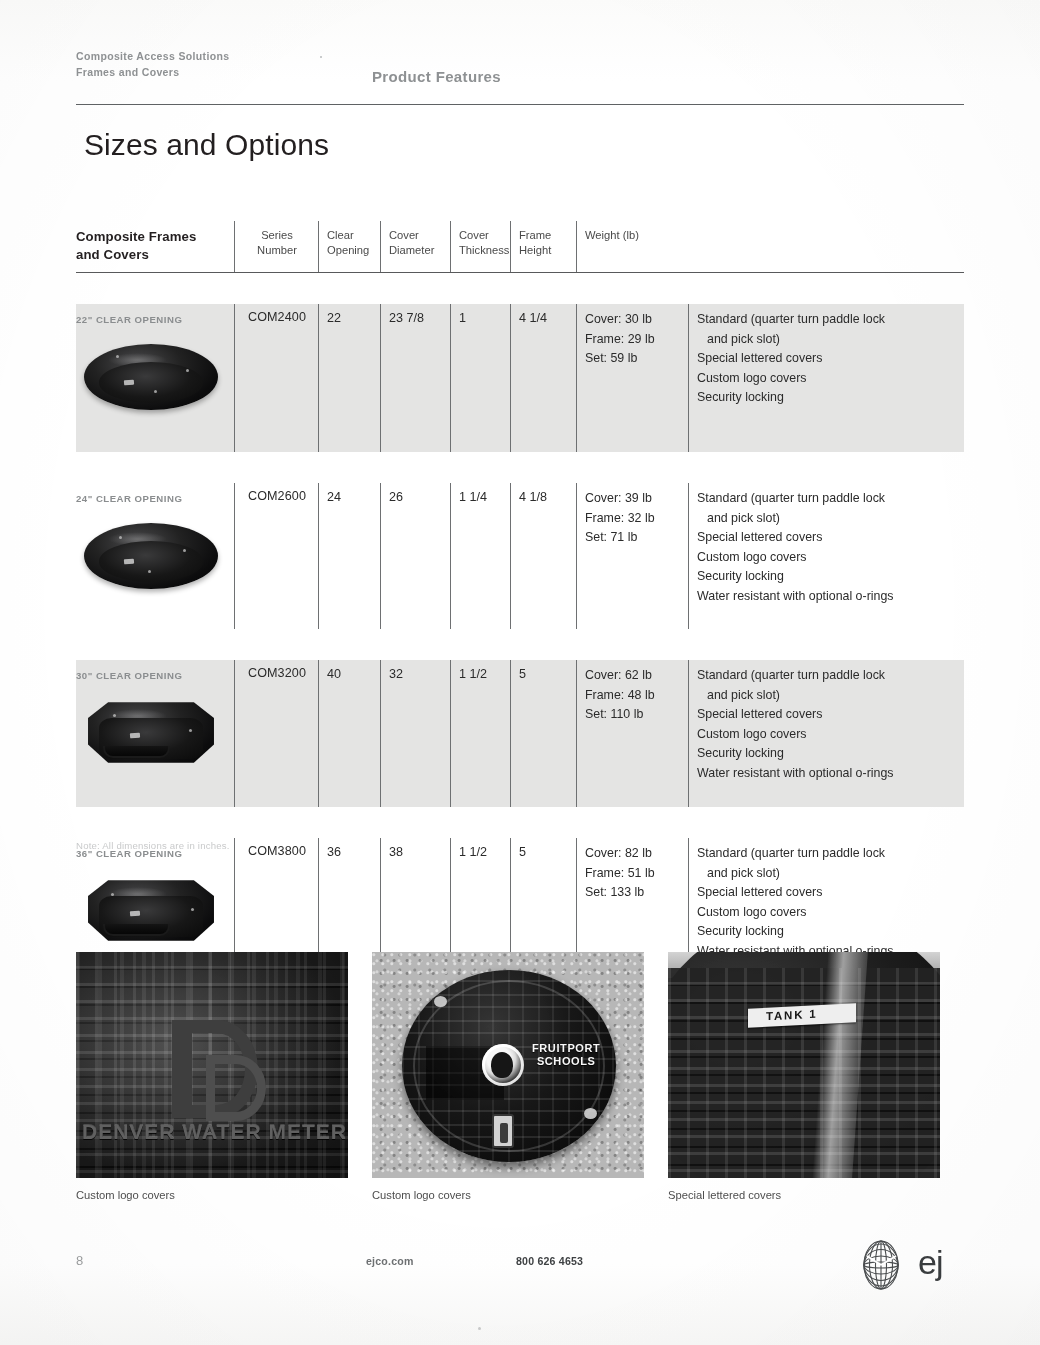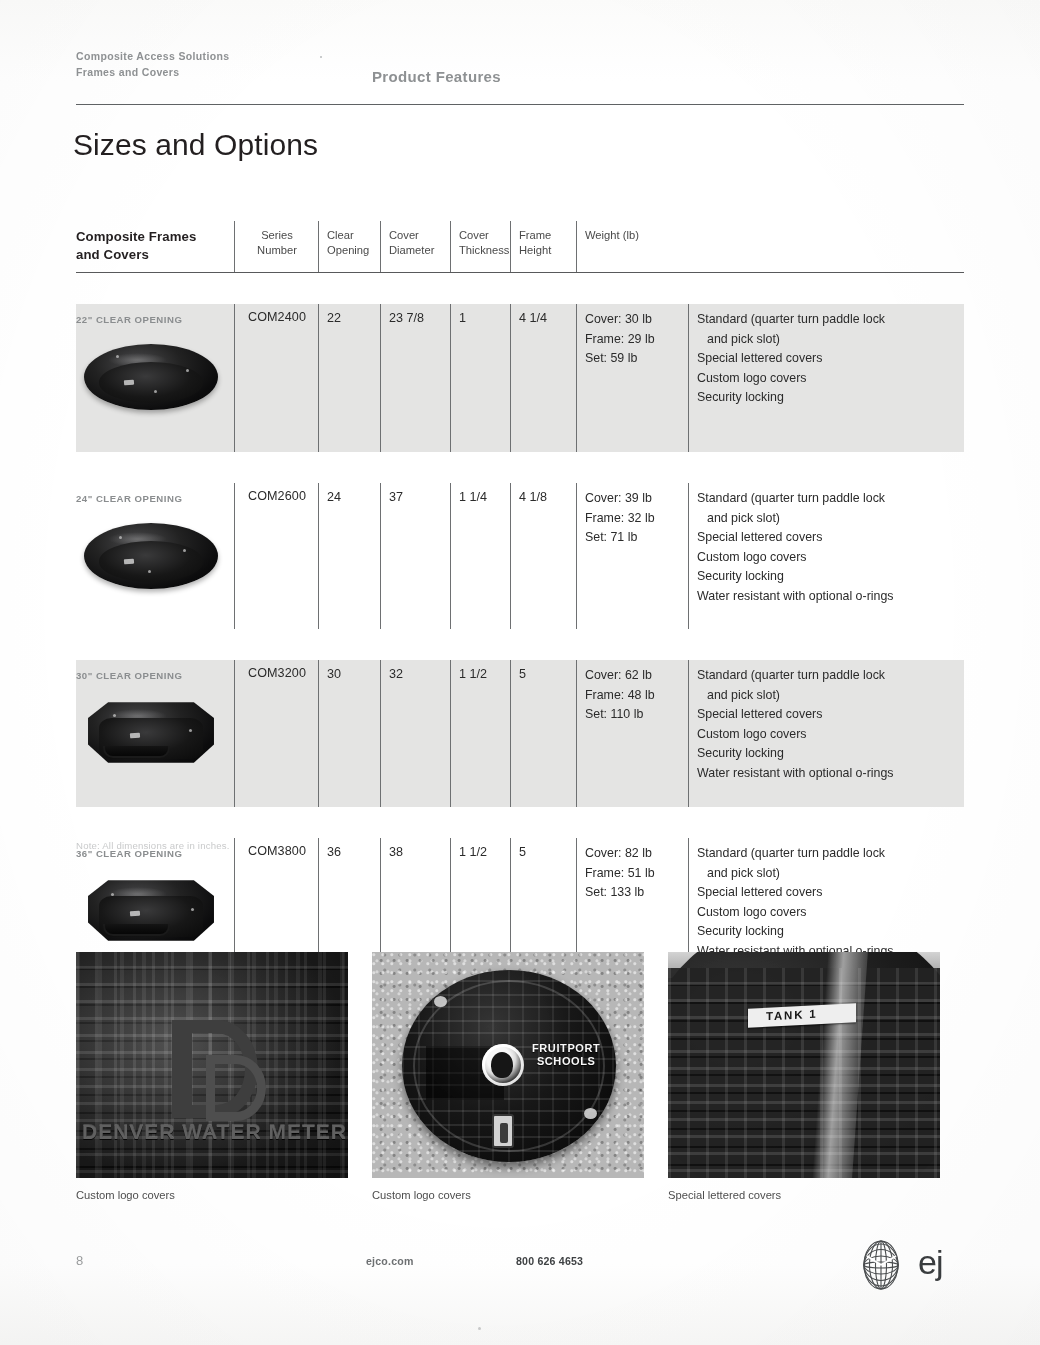--- a/index.html
+++ b/index.html
@@ -37,21 +37,21 @@
     font-size:15px; font-weight:700; letter-spacing:.35px; color:#8e9193;
   }
   .dot-mark{ position:absolute; left:320px; top:56px; width:2px; height:2px; background:#b9bbbc; border-radius:50%;}
   .rule {
     position:absolute; left:76px; top:104px; width:888px; height:1px;
     background:#5f6264;
   }
 
   
   .title{
-    position:absolute; left:73px; top:128px;
+    position:absolute; left:84px; top:128px;
     font-size:30px; font-weight:400; color:#231f20; letter-spacing:.1px;
   }
 
   
   .table{
     position:absolute; left:76px; top:190px; width:888px;
   }
   .trow{ display:flex; position:relative;margin-top:31px; }
   .trow.shaded{ background:#e4e4e3; }
   .thead{ border-bottom:1.4px solid #58595b; }
@@ -410,21 +410,21 @@
       <div class="cell c-series">
           <div class="vrule" style="left:0"></div>
           <div class="val-series">COM2600</div>
         </div>
       <div class="cell c-clear">
           <div class="vrule" style="left:0"></div>
           <div class="val">24</div>
         </div>
       <div class="cell c-diam">
           <div class="vrule" style="left:0"></div>
-          <div class="val">37</div>
+          <div class="val">26</div>
         </div>
       <div class="cell c-thick">
           <div class="vrule" style="left:0"></div>
           <div class="val">1 1/4</div>
         </div>
       <div class="cell c-frame">
           <div class="vrule" style="left:0"></div>
           <div class="val">4 1/8</div>
         </div>
       <div class="cell c-weight">
@@ -457,21 +457,21 @@
               <div class="stud" style="left:78%;top:44%"></div>
             </div>
         </div>
       </div>
       <div class="cell c-series">
           <div class="vrule" style="left:0"></div>
           <div class="val-series">COM3200</div>
         </div>
       <div class="cell c-clear">
           <div class="vrule" style="left:0"></div>
-          <div class="val">30</div>
+          <div class="val">40</div>
         </div>
       <div class="cell c-diam">
           <div class="vrule" style="left:0"></div>
           <div class="val">32</div>
         </div>
       <div class="cell c-thick">
           <div class="vrule" style="left:0"></div>
           <div class="val">1 1/2</div>
         </div>
       <div class="cell c-frame">

